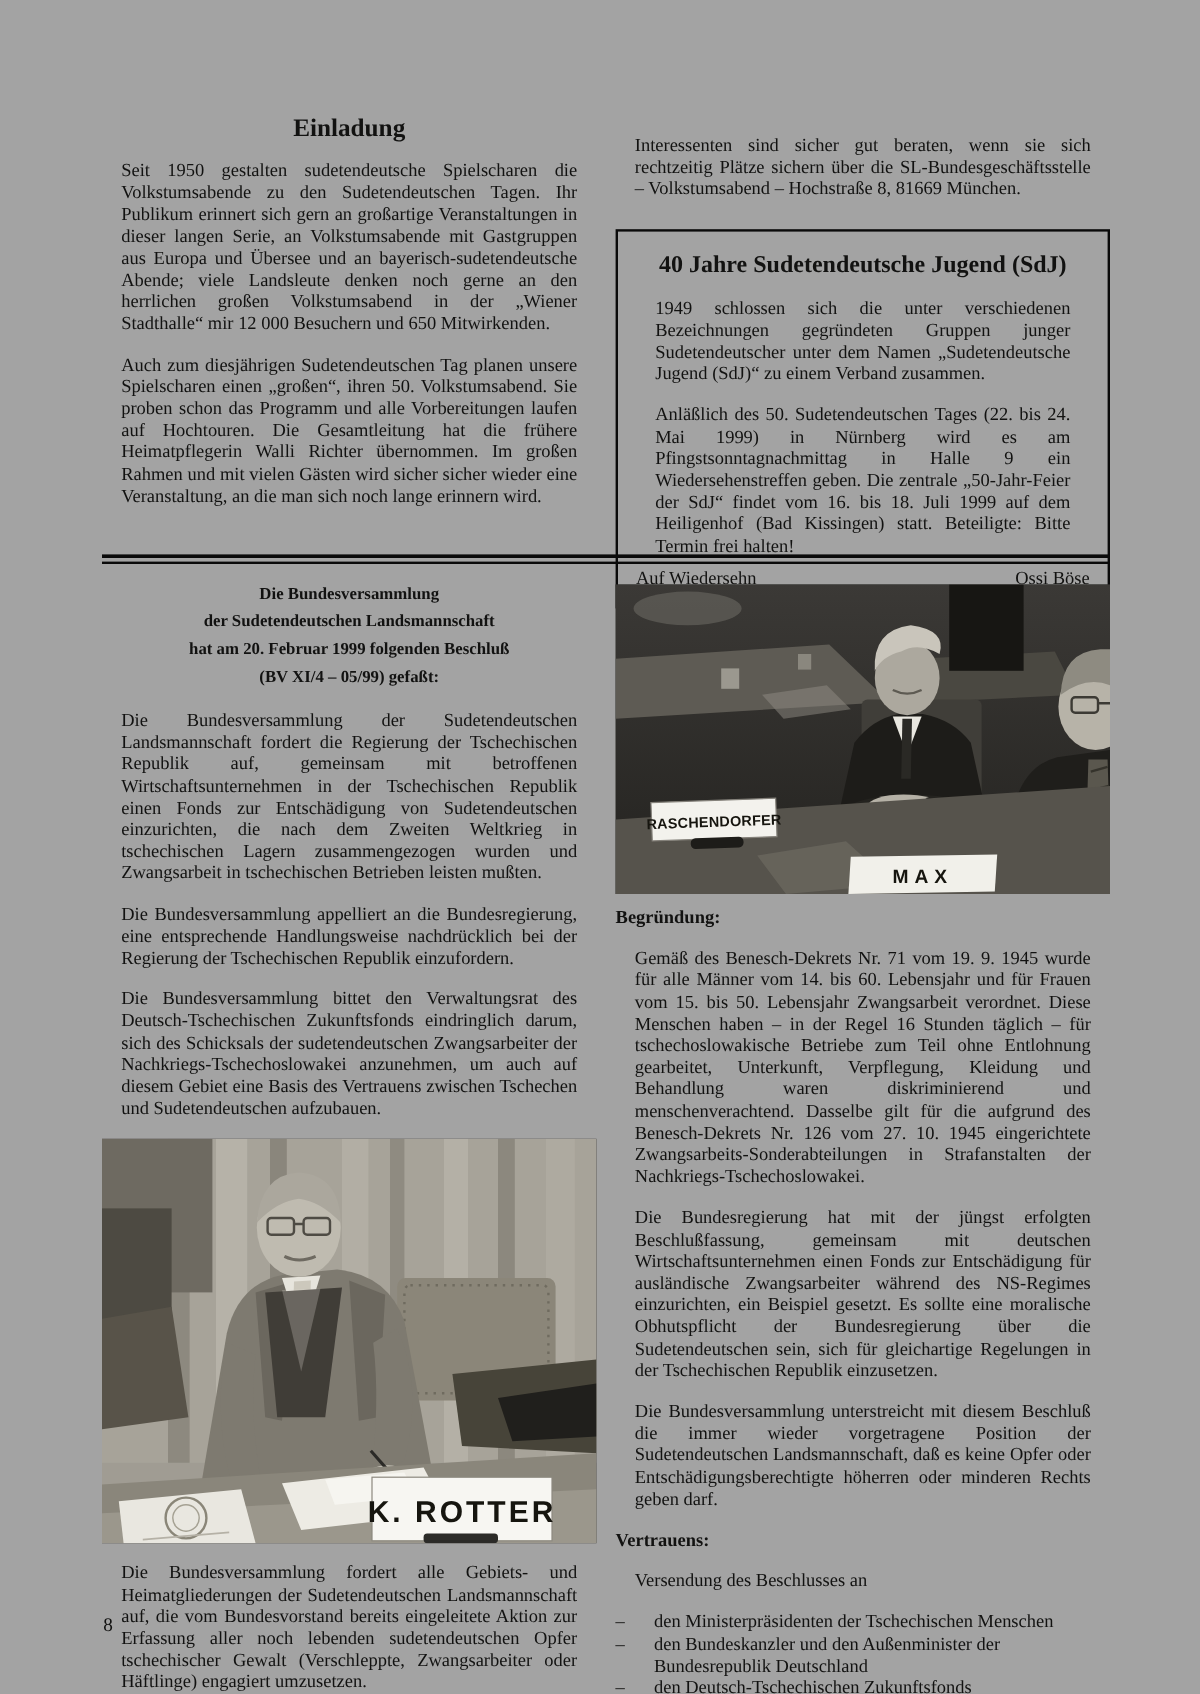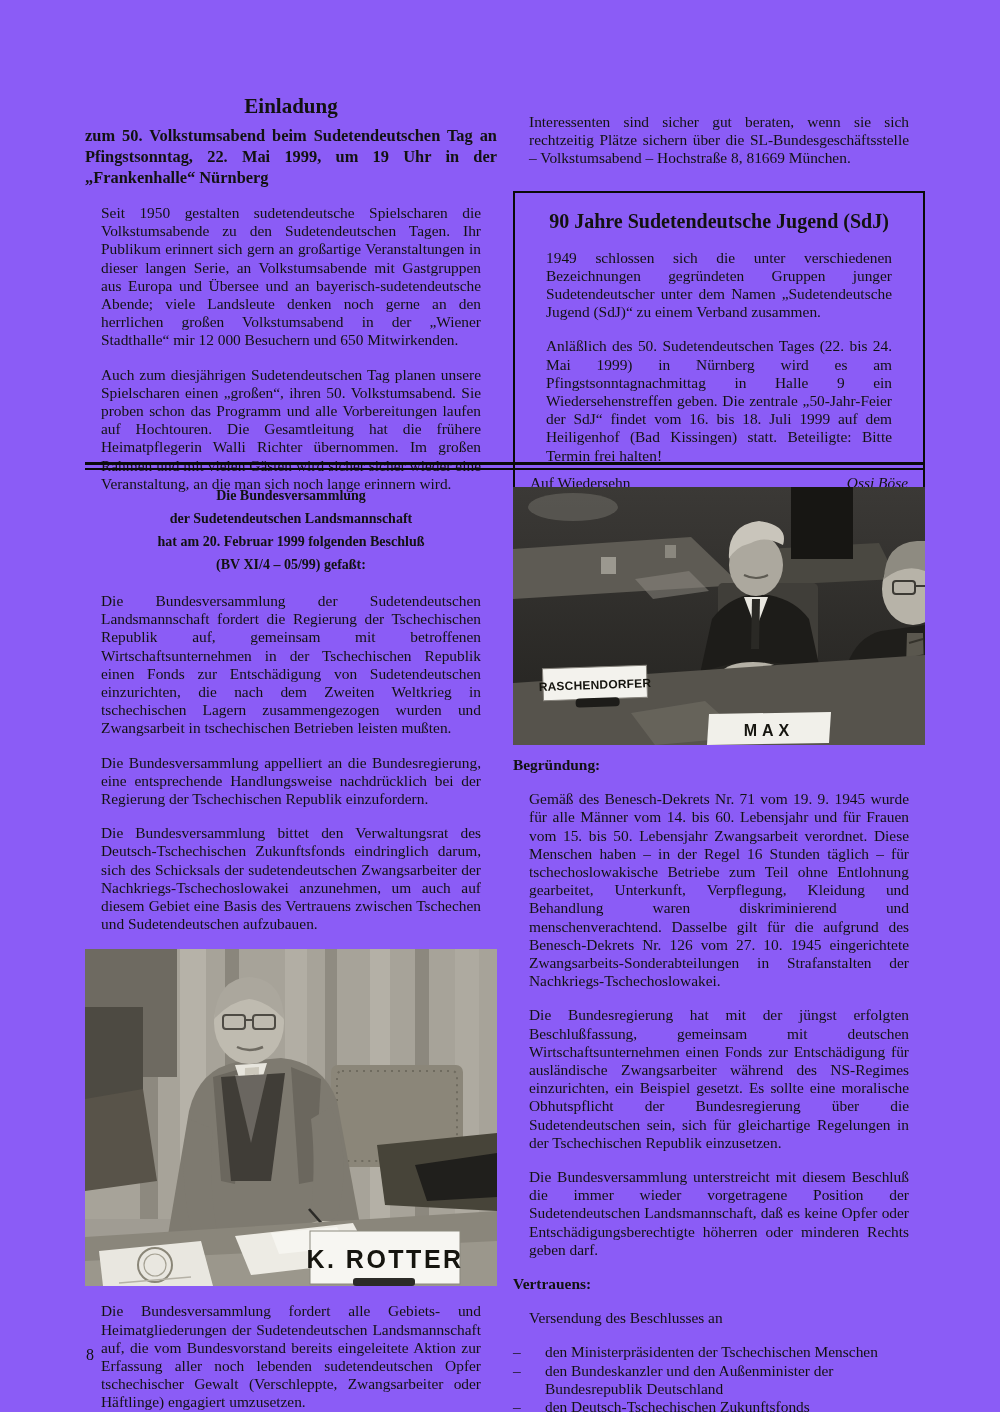--- a/index.html
+++ b/index.html
@@ -1,20 +1,20 @@
 <!DOCTYPE html>
 <html lang="de"><head>
 <meta charset="utf-8">
 <style>
   html,body{margin:0;padding:0;background:#e8e8e6;}
   .page{
     position:relative;
     width:1000px;height:1412px;
     margin:0 auto;
-    background:#8b5cf6;
+    background:#a3a3a3;
     font-family:"Liberation Serif","DejaVu Serif",serif;
     color:#121211;
     overflow:hidden;
   }
   
   .col{position:absolute;width:412px;}
   .col-tl{left:85px;top:94px;}
   .col-tr{left:513px;top:97px;}
   .col-bl{left:85px;top:484px;}
   .col-br{left:513px;top:487px;}
@@ -68,21 +68,21 @@
     text-align:center;
   }
   .notice-box .body-p{margin-bottom:9px;}
   .signoff{
     display:flex;
     justify-content:space-between;
     font-size:15.4px;
     line-height:18.2px;
     margin-top:2px;
   }
-  .signoff .who{font-style:italic;}
+  .signoff .who{}
 
   
   .double-rule{
     position:absolute;
     left:85px;top:462px;width:840px;
     height:3px;
     border-top:3px solid #0a0a0a;
     border-bottom:2px solid #0a0a0a;
   }
 
@@ -108,30 +108,29 @@
     fill:#16150f;
   }
 </style>
 </head>
 <body>
 
 <div class="page">
 
   <div class="col col-tl">
     <h1 class="article-title">Einladung</h1>
-    <h2 class="article-subtitle">zum 50. Volkstumsabend beim Sudetendeutschen Tag an Pfingstsonntag, 22. Mai 1999, um 19 Uhr in der „Frankenhalle“ Nürnberg</h2>
     <p class="body-p">Seit 1950 gestalten sudetendeutsche Spielscharen die Volkstumsabende zu den Sudetendeutschen Tagen. Ihr Publikum erinnert sich gern an großartige Veranstaltungen in dieser langen Serie, an Volkstumsabende mit Gastgruppen aus Europa und Übersee und an bayerisch-sudetendeutsche Abende; viele Landsleute denken noch gerne an den herrlichen großen Volkstumsabend in der „Wiener Stadthalle“ mir 12 000 Besuchern und 650 Mitwirkenden.</p>
     <p class="body-p">Auch zum diesjährigen Sudetendeutschen Tag planen unsere Spielscharen einen „großen“, ihren 50. Volkstumsabend. Sie proben schon das Programm und alle Vorbereitungen laufen auf Hochtouren. Die Gesamtleitung hat die frühere Heimatpflegerin Walli Richter übernommen. Im großen Rahmen und mit vielen Gästen wird sicher sicher wieder eine Veranstaltung, an die man sich noch lange erinnern wird.</p>
   </div>
 
   <div class="col col-tr">
     <p class="body-p">Interessenten sind sicher gut beraten, wenn sie sich rechtzeitig Plätze sichern über die SL-Bundesgeschäftsstelle – Volkstumsabend – Hochstraße 8, 81669 München.</p>
 
     <div class="notice-box">
-      <h2 class="notice-title">90 Jahre Sudetendeutsche Jugend (SdJ)</h2>
+      <h2 class="notice-title">40 Jahre Sudetendeutsche Jugend (SdJ)</h2>
       <p class="body-p">1949 schlossen sich die unter verschiedenen Bezeichnungen gegründeten Gruppen junger Sudetendeutscher unter dem Namen „Sudetendeutsche Jugend (SdJ)“ zu einem Verband zusammen.</p>
       <p class="body-p">Anläßlich des 50. Sudetendeutschen Tages (22. bis 24. Mai 1999) in Nürnberg wird es am Pfingstsonntagnachmittag in Halle 9 ein Wiedersehenstreffen geben. Die zentrale „50-Jahr-Feier der SdJ“ findet vom 16. bis 18. Juli 1999 auf dem Heiligenhof (Bad Kissingen) statt. Beteiligte: Bitte Termin frei halten!</p>
       <div class="signoff">
         <span>Auf Wiedersehn</span>
         <span class="who">Ossi Böse</span>
       </div>
     </div>
   </div>
 
   <div class="double-rule"></div>

